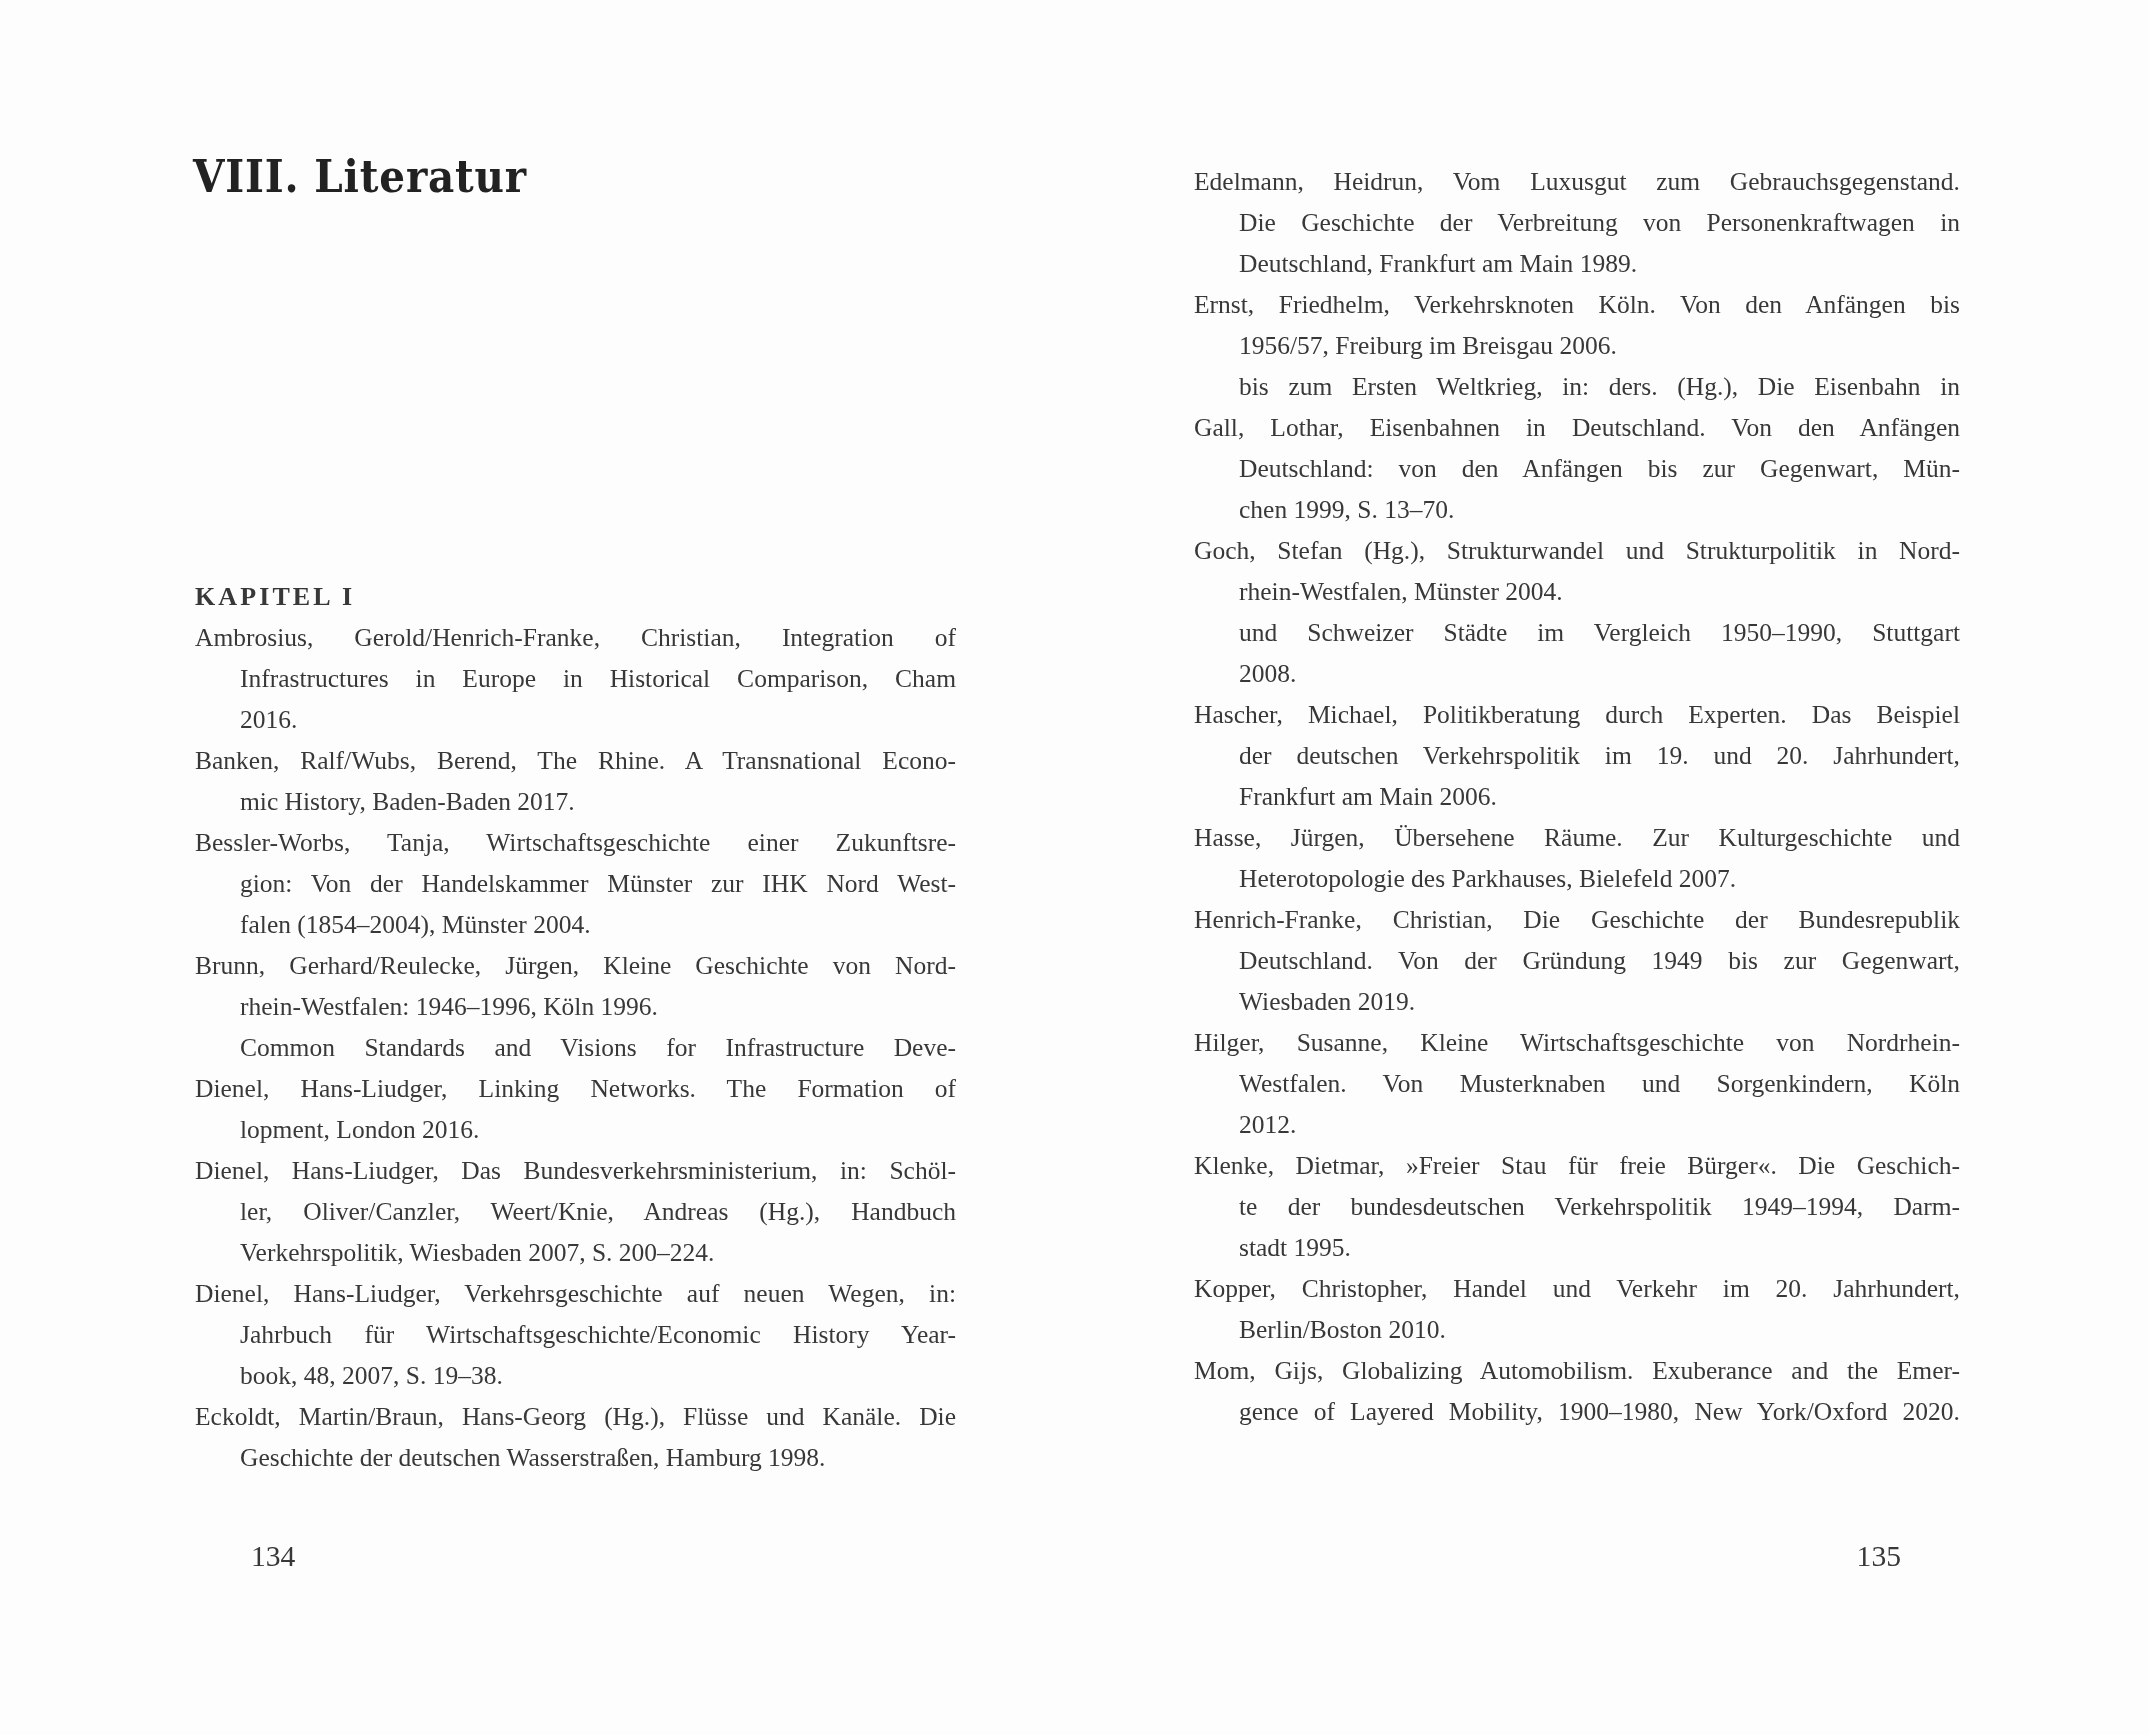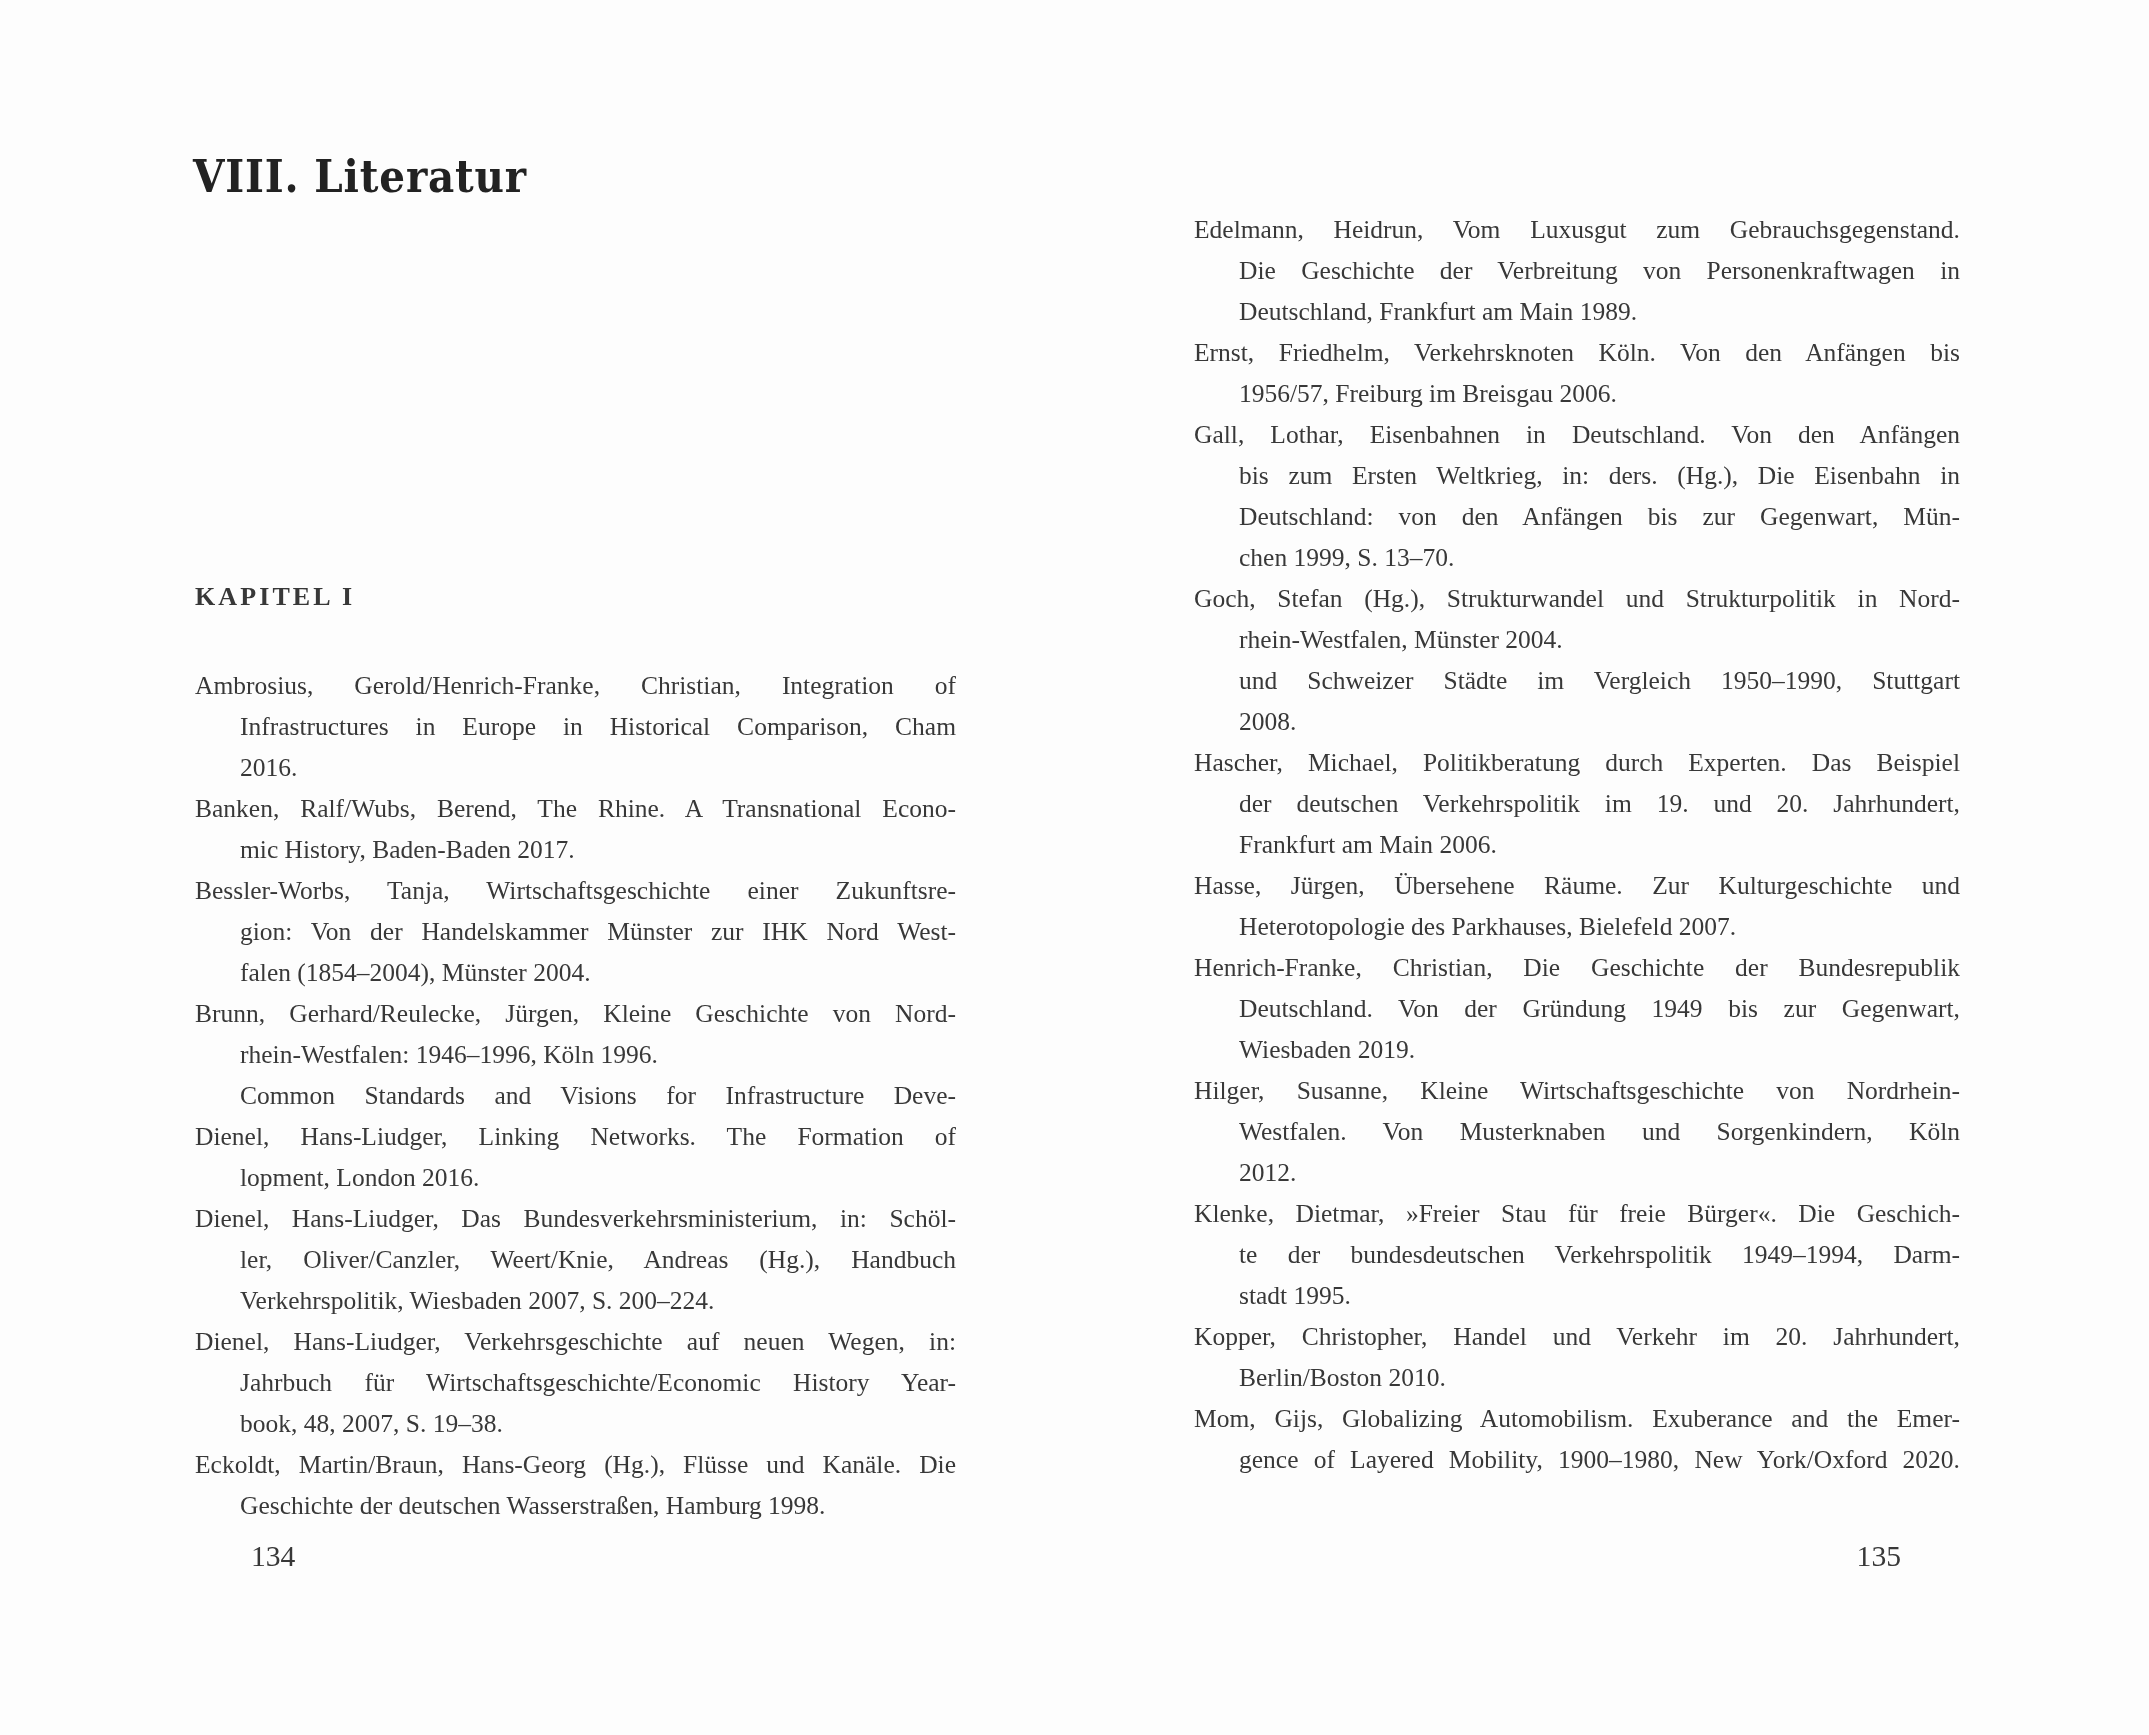--- a/index.html
+++ b/index.html
@@ -42,21 +42,20 @@
     font-weight: 700;
     line-height: 1.2;
     letter-spacing: 3.1px;
     color: var(--ink, #383838);
     white-space: nowrap;
   }
 
   .col {
     position: absolute;
     width: 761px;
-    margin-top: 48px;
   }
   #left-col  { left: 195px;  top: 617px; }
   #right-col { left: 1194px; top: 161px; width: 766px; }
 
   .ln {
     font-size: 25.5px;
     line-height: 41px;
     color: var(--ink, #383838);
     text-align: left;
     hyphens: none;
@@ -111,22 +110,22 @@
     <div class="pagenum left-num">134</div>
   </section>
 
   <section class="page">
     <div class="col" id="right-col">
         <div class="ln jst">Edelmann, Heidrun, Vom Luxusgut zum Gebrauchsgegenstand.</div>
         <div class="ln ind jst">Die Geschichte der Verbreitung von Personenkraftwagen in</div>
         <div class="ln ind">Deutschland, Frankfurt am Main 1989.</div>
         <div class="ln jst">Ernst, Friedhelm, Verkehrsknoten Köln. Von den Anfängen bis</div>
         <div class="ln ind">1956/57, Freiburg im Breisgau 2006.</div>
+        <div class="ln ind jst">bis zum Ersten Weltkrieg, in: ders. (Hg.), Die Eisenbahn in</div>
         <div class="ln jst">Gall, Lothar, Eisenbahnen in Deutschland. Von den Anfängen</div>
-        <div class="ln ind jst">bis zum Ersten Weltkrieg, in: ders. (Hg.), Die Eisenbahn in</div>
         <div class="ln ind jst">Deutschland: von den Anfängen bis zur Gegenwart, Mün-</div>
         <div class="ln ind">chen 1999, S. 13–70.</div>
         <div class="ln jst">Goch, Stefan (Hg.), Strukturwandel und Strukturpolitik in Nord-</div>
         <div class="ln ind">rhein-Westfalen, Münster 2004.</div>
         <div class="ln ind jst">und Schweizer Städte im Vergleich 1950–1990, Stuttgart</div>
         <div class="ln ind">2008.</div>
         <div class="ln jst">Hascher, Michael, Politikberatung durch Experten. Das Beispiel</div>
         <div class="ln ind jst">der deutschen Verkehrspolitik im 19. und 20. Jahrhundert,</div>
         <div class="ln ind">Frankfurt am Main 2006.</div>
         <div class="ln jst">Hasse, Jürgen, Übersehene Räume. Zur Kulturgeschichte und</div>

